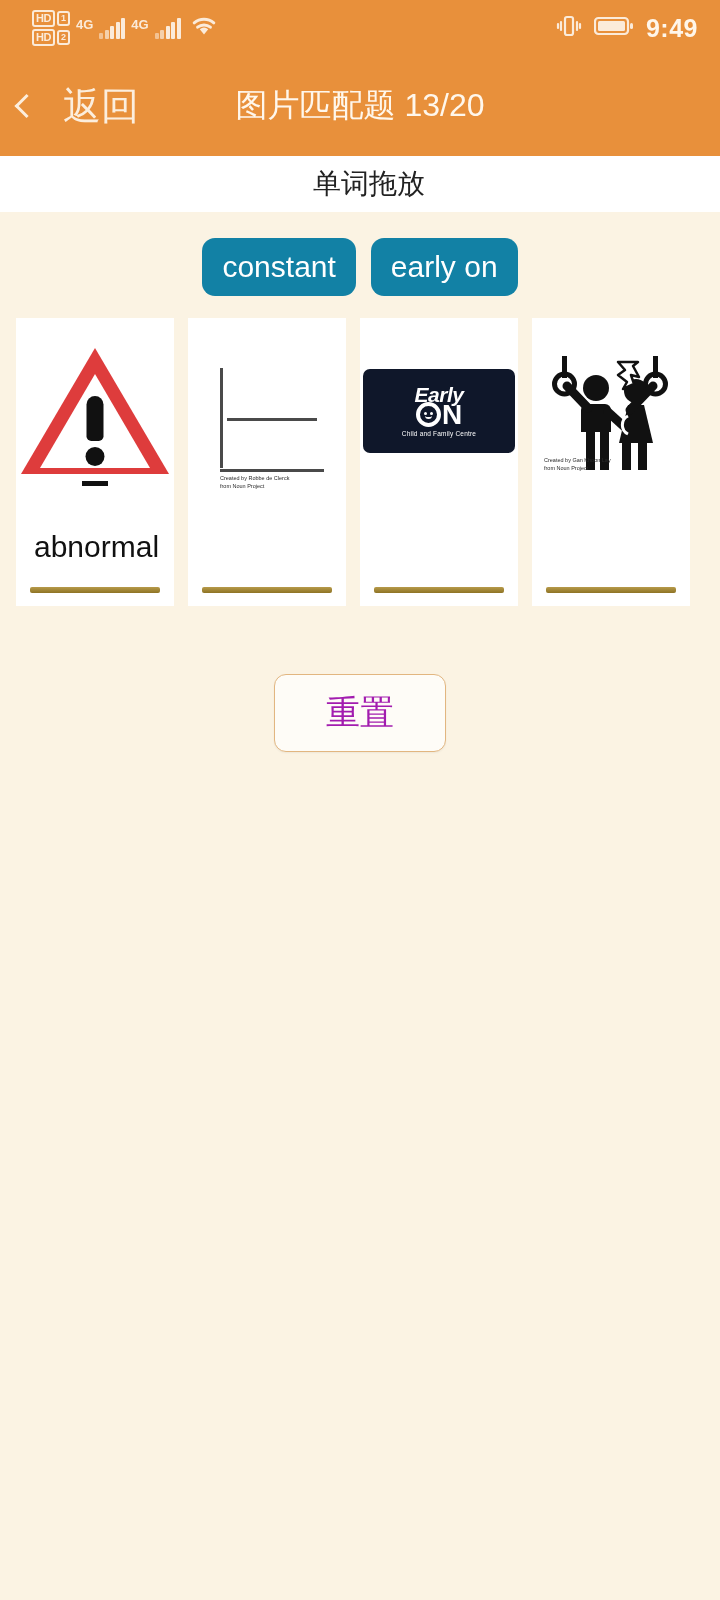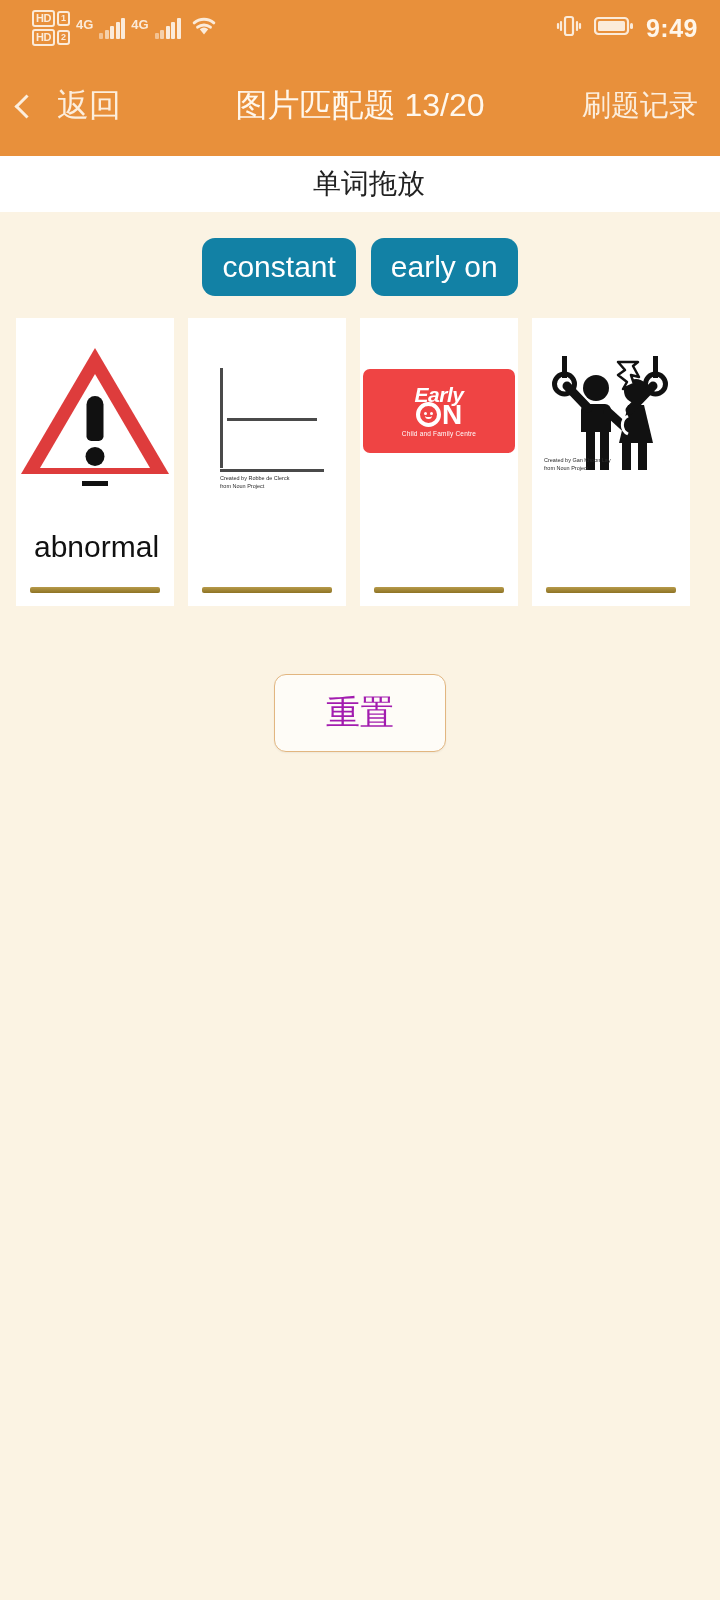--- a/index.html
+++ b/index.html
@@ -40,23 +40,23 @@
   .bars i:nth-child(5){ height:21px;}
   .sb-right{ display:flex; align-items:center; gap:12px; }
   .clock{ color:#FFF6EA; font-size:25px; font-weight:bold; letter-spacing:0.5px;}
 
   
   .header{
     height:100px; background:#E8903B;
     display:flex; align-items:center; position:relative;
   }
   .hdr-back{
-    display:flex; align-items:center; gap:20px;
+    display:flex; align-items:center; gap:26px;
     position:absolute; left:18px; top:50%; transform:translateY(-50%);
-    color:#FCEEDD; font-size:32px; cursor:pointer;
+    color:#FCEEDD; font-size:38px; cursor:pointer;
   }
   .chev{ width:17px; height:17px; border-left:3px solid #FCEEDD; border-bottom:3px solid #FCEEDD;
          transform:rotate(45deg); margin-right:2px;}
   .hdr-title{
     position:absolute; left:50%; top:50%; transform:translate(-50%,-50%);
     color:#FFF7EC; font-size:32px; white-space:nowrap;
   }
   .hdr-action{
     position:absolute; right:22px; top:50%; transform:translateY(-50%);
     color:#FCEEDD; font-size:29px; cursor:pointer;
@@ -142,21 +142,21 @@
   .ax-y{ position:absolute; left:10px; top:0; width:3px; height:100px; background:#4A4A4A;}
   .ax-x{ position:absolute; left:10px; bottom:0; width:104px; height:3px; background:#4A4A4A;}
   .flat{ position:absolute; left:17px; top:50px; width:90px; height:3px; background:#4A4A4A;}
   .attrib{
     position:absolute; font-size:5.5px; color:#2a2a2a; line-height:1.5;
     white-space:pre-line; text-align:left;
   }
 
   
   .eo-logo{
-    width:152px; height:84px; background:#ef4444; border-radius:7px;
+    width:152px; height:84px; background:#0f172a; border-radius:7px;
     display:flex; flex-direction:column; align-items:center; justify-content:center;
     gap:1px; position:relative;
   }
   .eo-early{ color:#FFFFFF; font-size:21px; font-weight:bold; font-style:italic;
              line-height:0.95; letter-spacing:-0.5px; }
   .eo-on{ display:flex; align-items:center; gap:1px; margin-top:-3px;}
   .eo-o{
     width:25px; height:25px; border:4px solid #FFFFFF; border-radius:50%;
     position:relative;
   }
@@ -247,21 +247,20 @@
     <span class="clock">9:49</span>
   </div>
 </div>
 
 <div class="header">
   <div class="hdr-back">
     <span class="chev"></span>
     <span>返回</span>
   </div>
   <div class="hdr-title">图片匹配题 13/20</div>
-  <div class="hdr-action">刷题记录</div>
 </div>
 
 <div class="subtitle-bar">
   <div class="subtitle">单词拖放</div>
 </div>
 
 <div class="content">
 
   <div class="chips">
     <div class="chip">constant</div>

